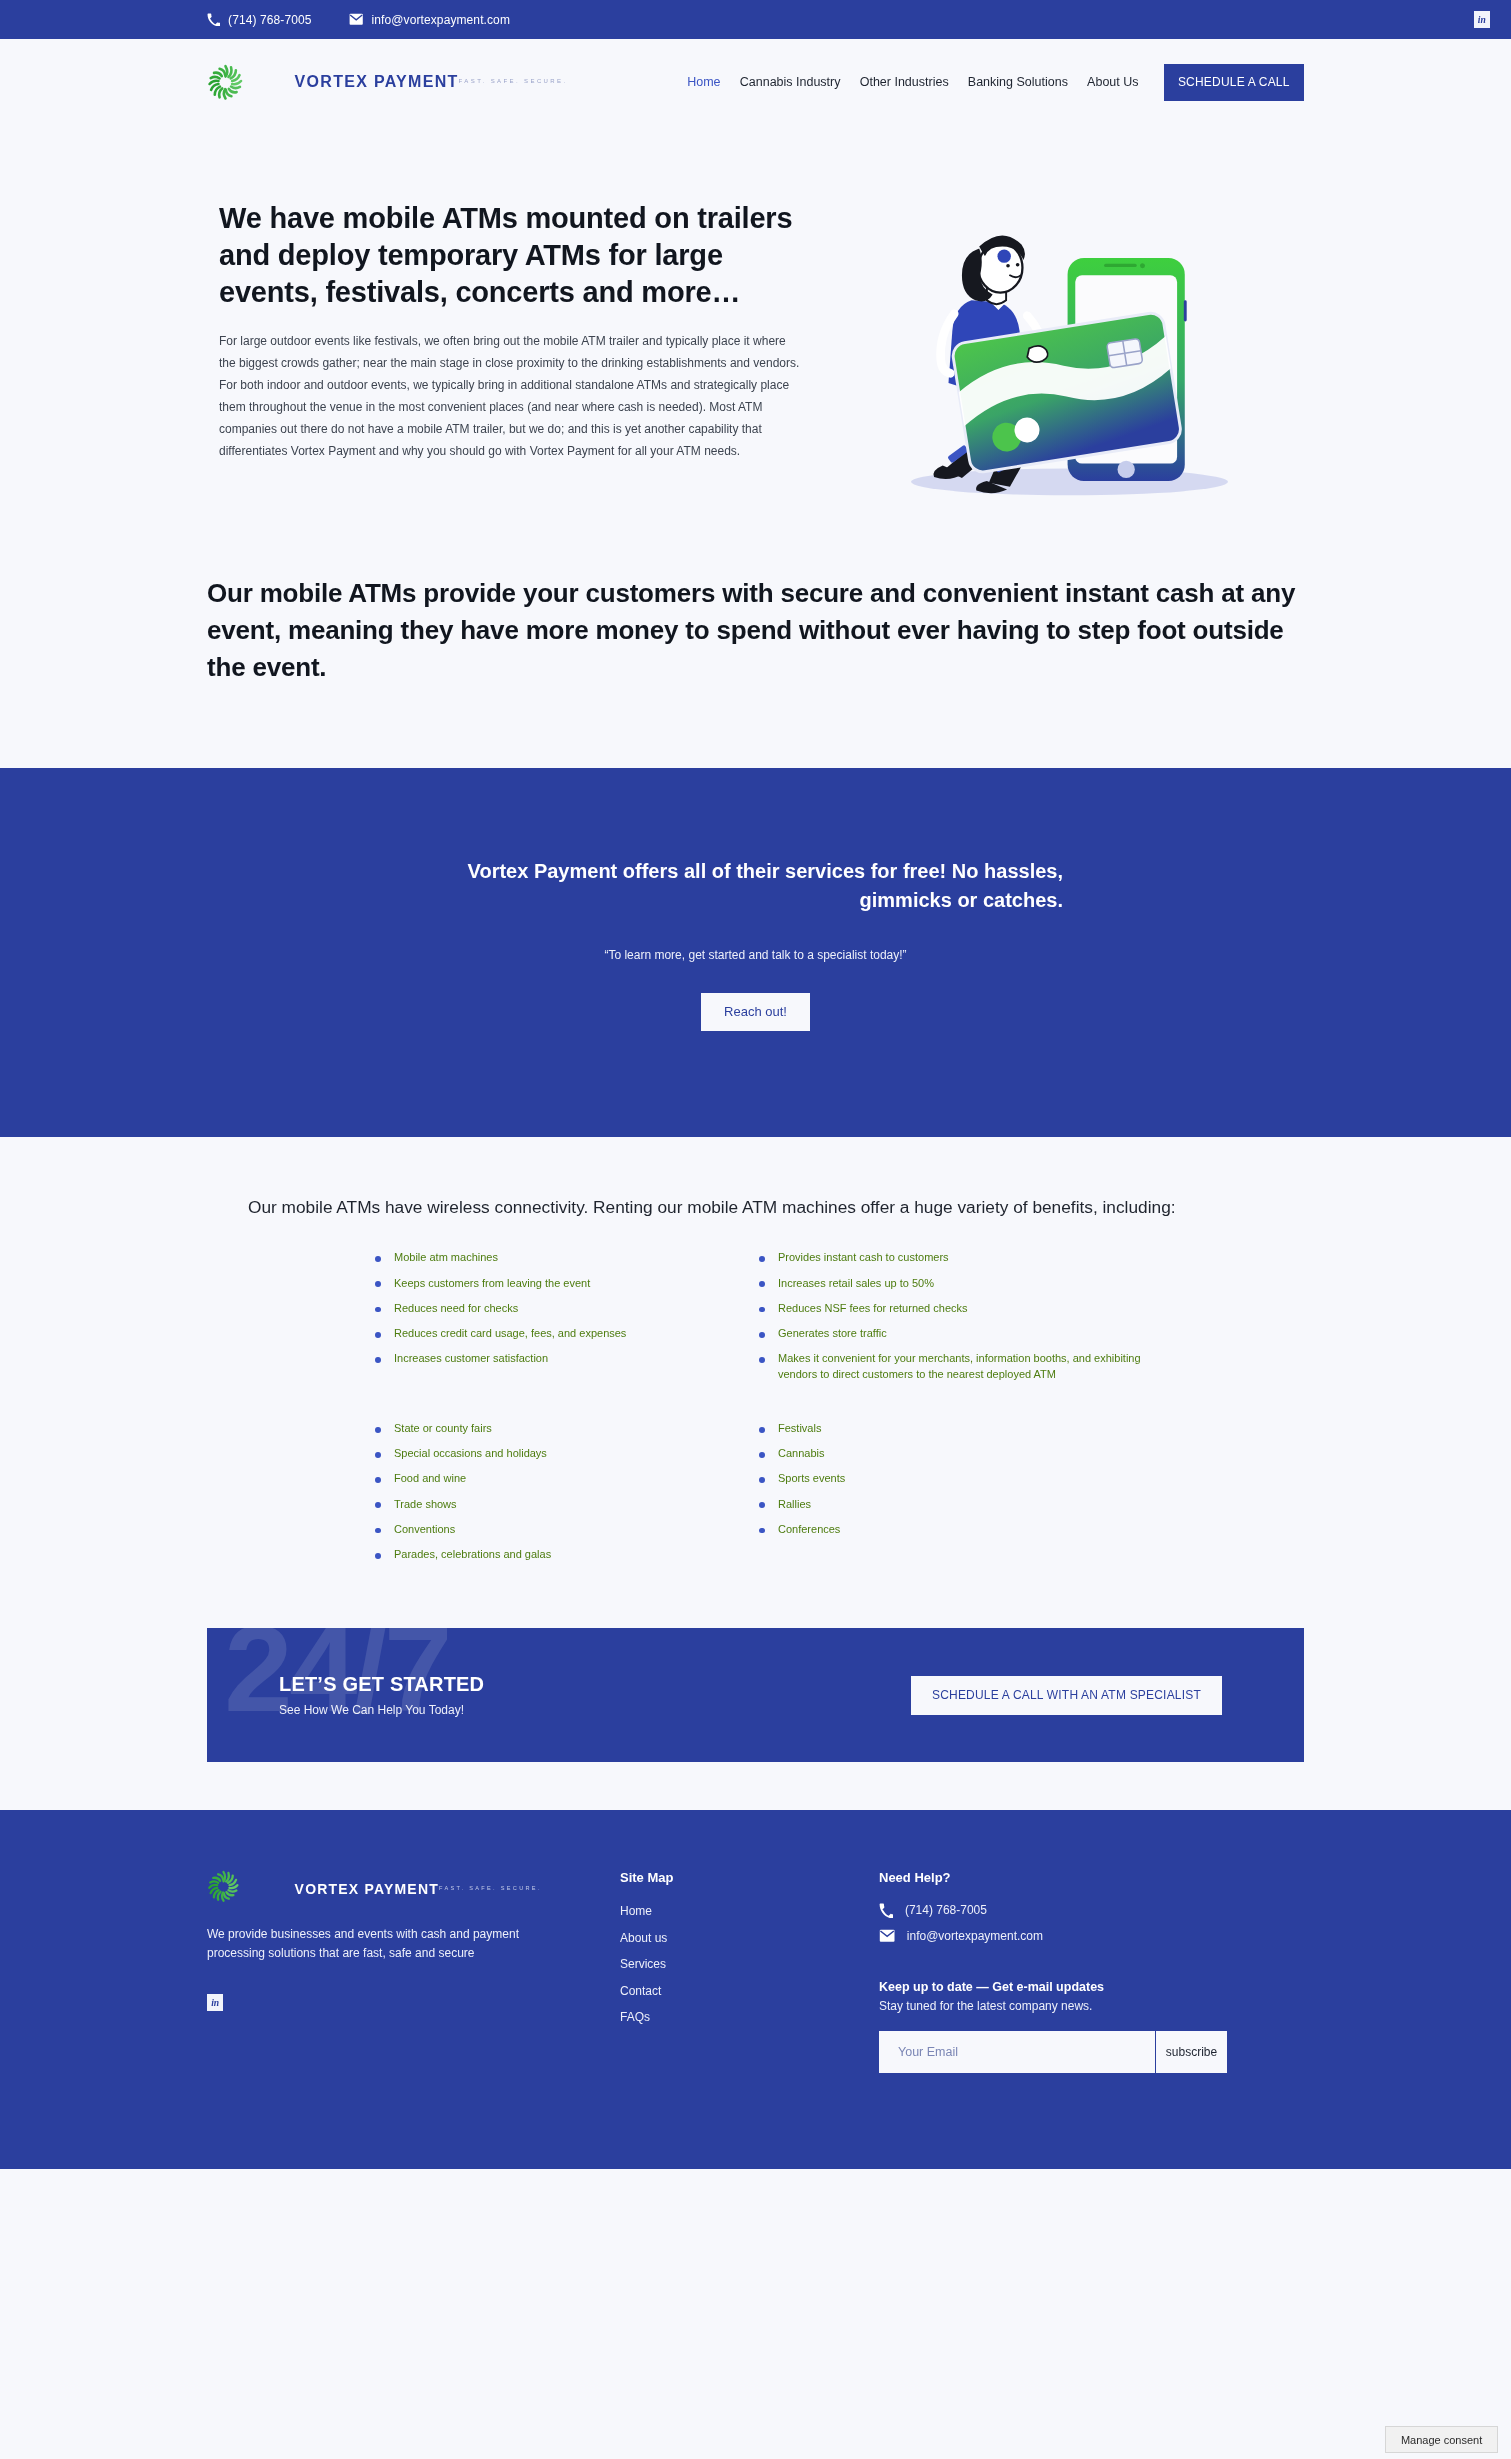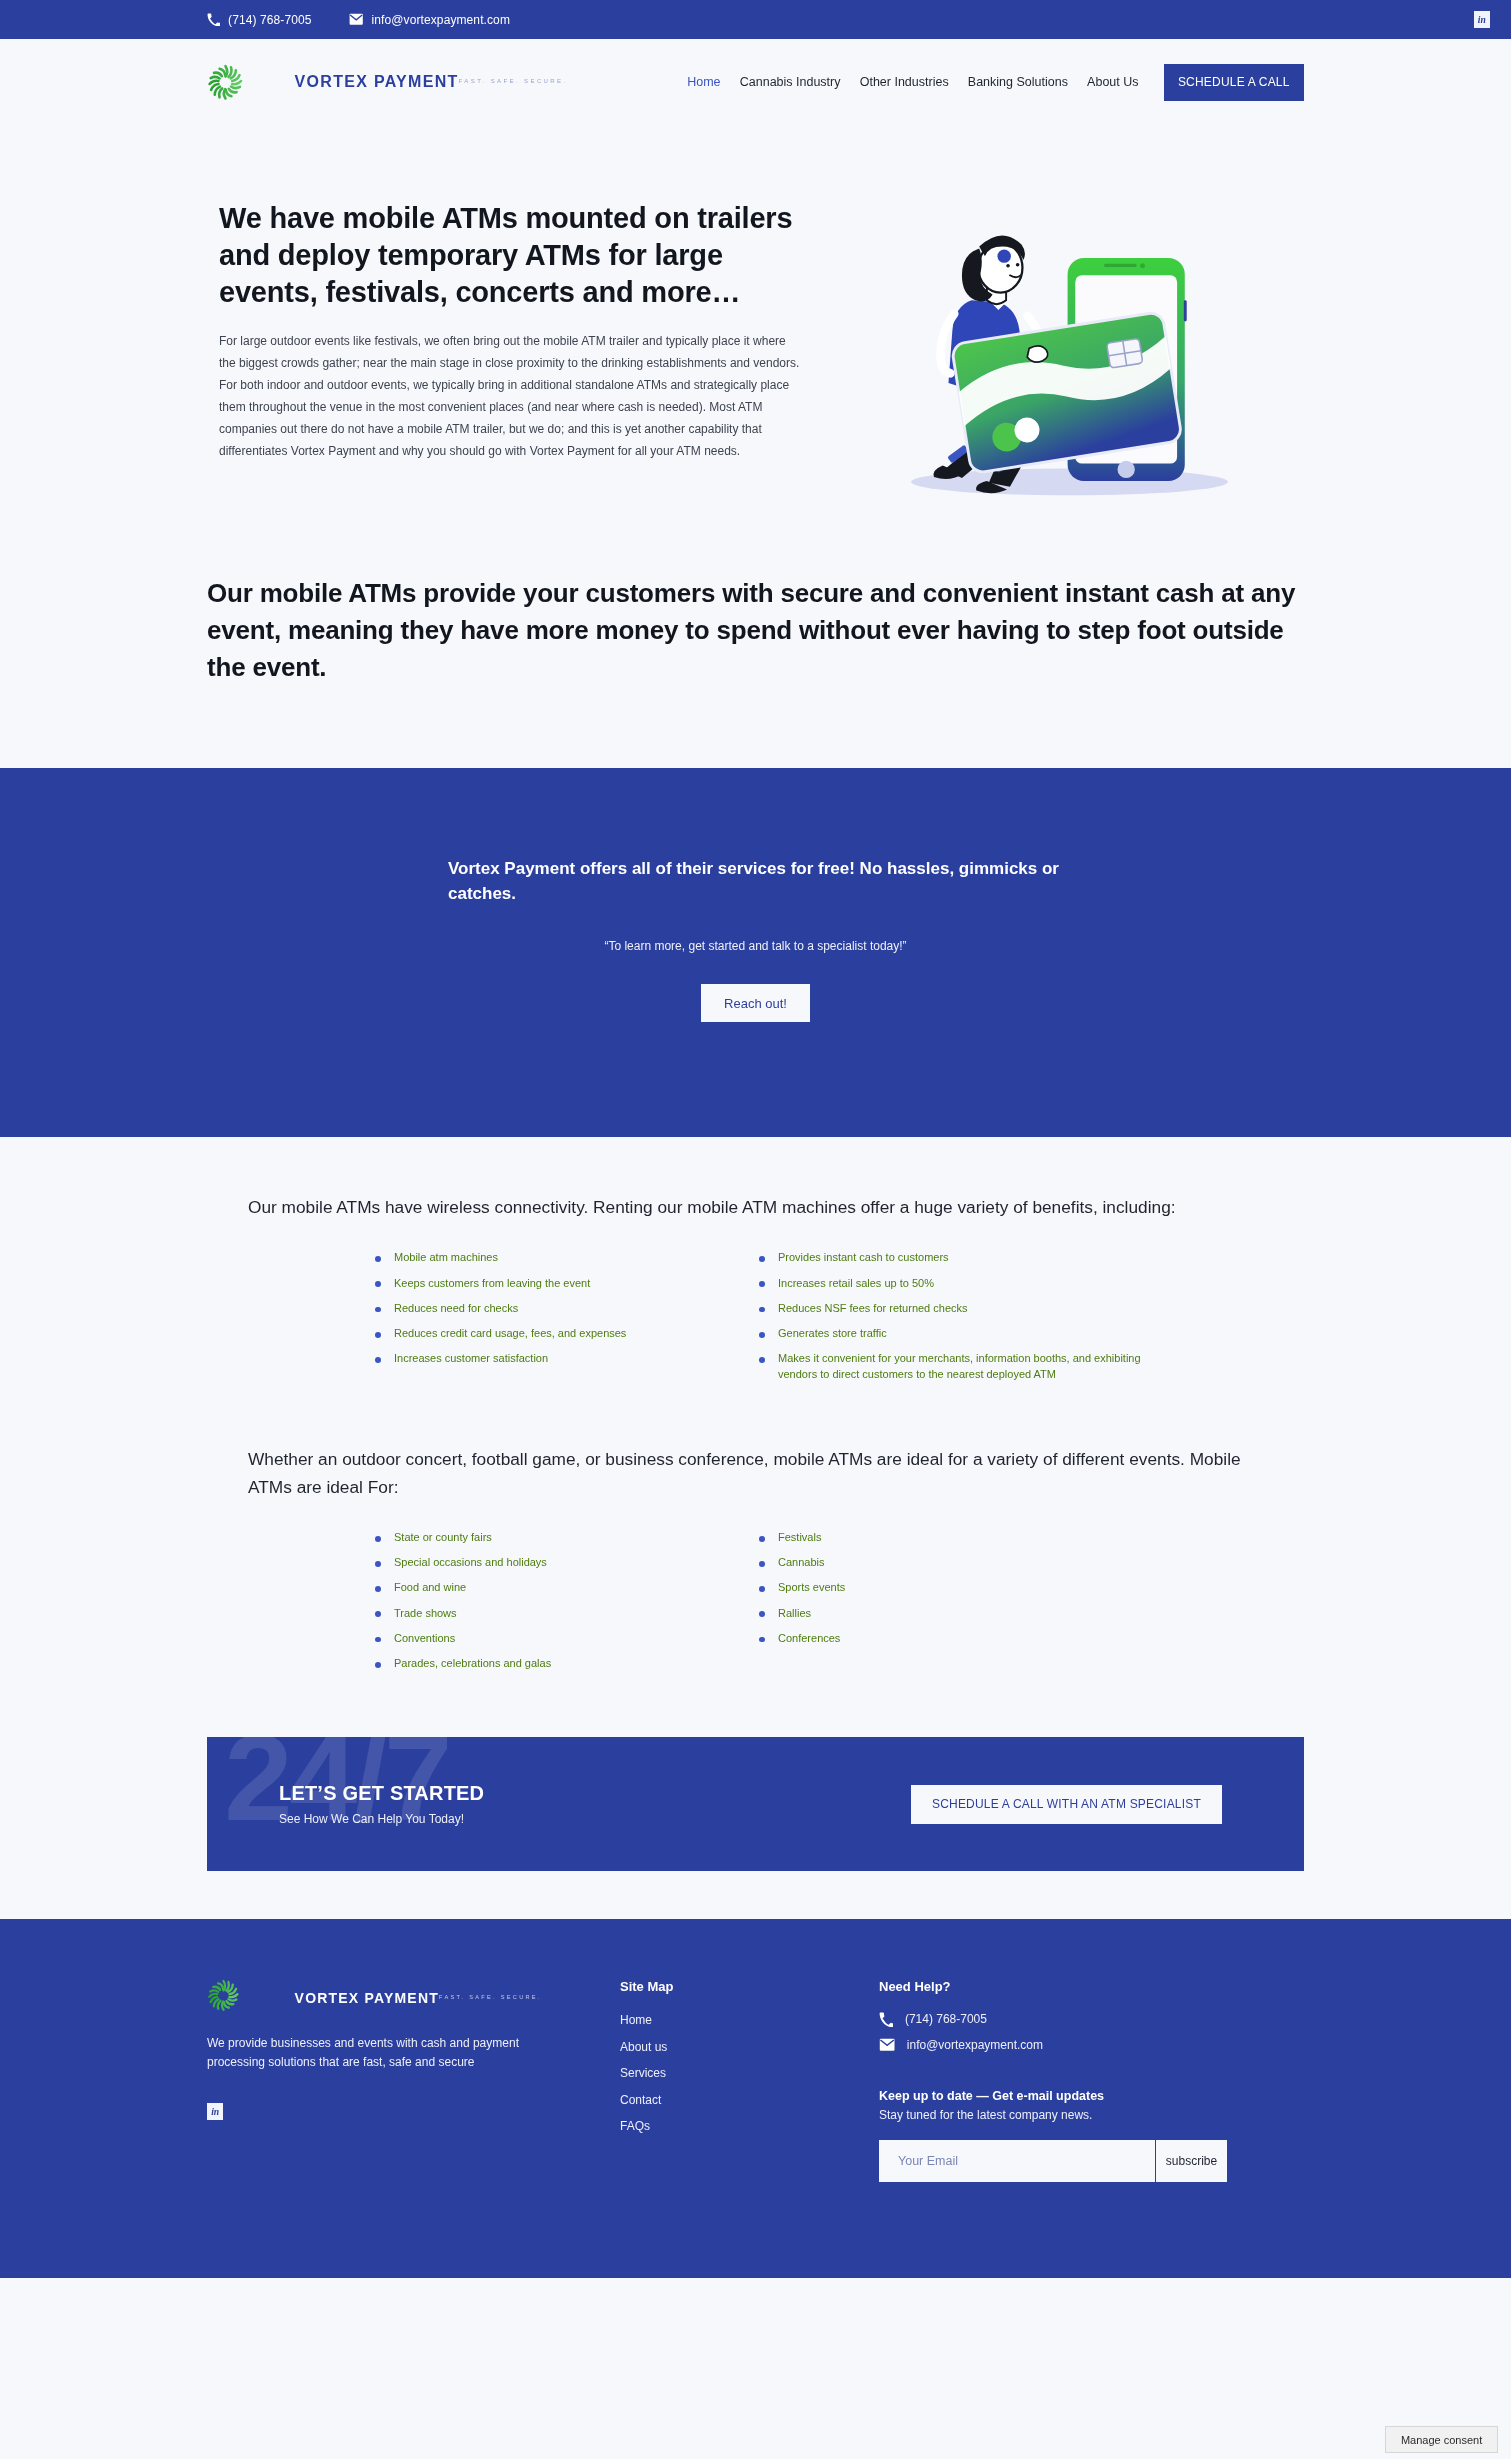--- a/index.html
+++ b/index.html
@@ -135,24 +135,24 @@
     margin-top: 83px;
     background: #2b3f9e;
     height: 369px;
     display: flex;
     flex-direction: column;
     align-items: center;
     padding-top: 89px;
     color: #ffffff;
   }
   .offer h3 {
-    font-size: 17px;
+    font-size: 20px;
     line-height: 1.43;
     font-weight: bold;
-    text-align: left;
+    text-align: right;
     max-width: 615px;
   }
   .offer .quote {
     margin-top: 33px;
     font-size: 12px;
     text-align: center;
     color: #eef0fa;
   }
   .offer .btn {
     margin-top: 31px;
@@ -479,21 +479,20 @@
       <ul class="dots">
         <li>Provides instant cash to customers</li>
         <li>Increases retail sales up to 50%</li>
         <li>Reduces NSF fees for returned checks</li>
         <li>Generates store traffic</li>
         <li>Makes it convenient for your merchants, information booths, and exhibiting vendors to direct customers to the nearest deployed ATM</li>
       </ul>
     </div>
   </div>
 
-  <p class="lead second">Whether an outdoor concert, football game, or business conference, mobile ATMs are ideal for a variety of different events. Mobile ATMs are ideal For:</p>
   <div class="two-col">
     <div class="col">
       <ul class="dots">
         <li>State or county fairs</li>
         <li>Special occasions and holidays</li>
         <li>Food and wine</li>
         <li>Trade shows</li>
         <li>Conventions</li>
         <li>Parades, celebrations and galas</li>
       </ul>

